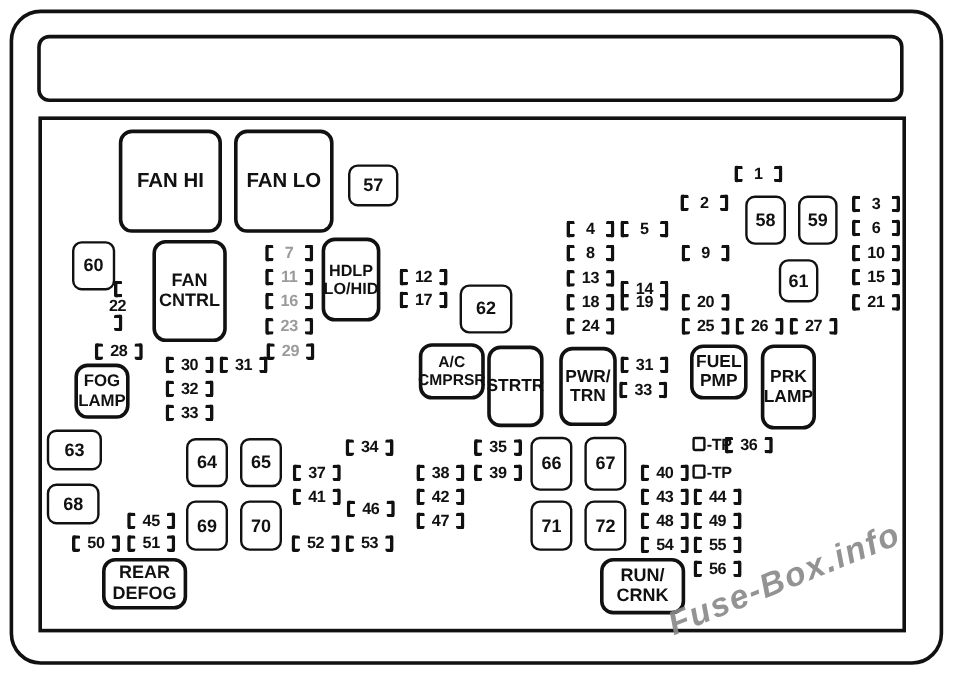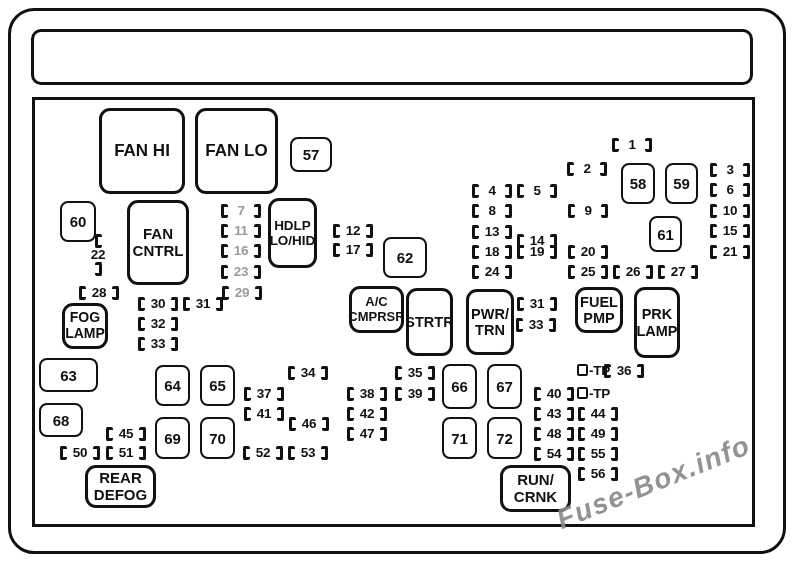--- a/index.html
+++ b/index.html
@@ -362,21 +362,21 @@
       </div>
       <div class="mini-relay" style="left: 60px; top: 201px; width: 36px; height: 41px;">
         <span>60</span>
       </div>
       <div class="mini-relay" style="left: 621px; top: 216px; width: 33px; height: 36px; margin-left: 28px;">
         <span>61</span>
       </div>
       <div class="mini-relay" style="left: 383px; top: 237px; width: 44px; height: 41px;">
         <span>62</span>
       </div>
-      <div class="mini-relay" style="left: 39px; top: 358px; width: 59px; height: 34px;">
+      <div class="mini-relay" style="left: 39px; top: 358px; width: 46px; height: 34px;">
         <span>63</span>
       </div>
       <div class="mini-relay" style="left: 155px; top: 365px; width: 35px; height: 41px;">
         <span>64</span>
       </div>
       <div class="mini-relay" style="left: 200px; top: 365px; width: 35px; height: 41px;">
         <span>65</span>
       </div>
       <div class="mini-relay" style="left: 442px; top: 364px; width: 35px; height: 45px;">
         <span>66</span>

